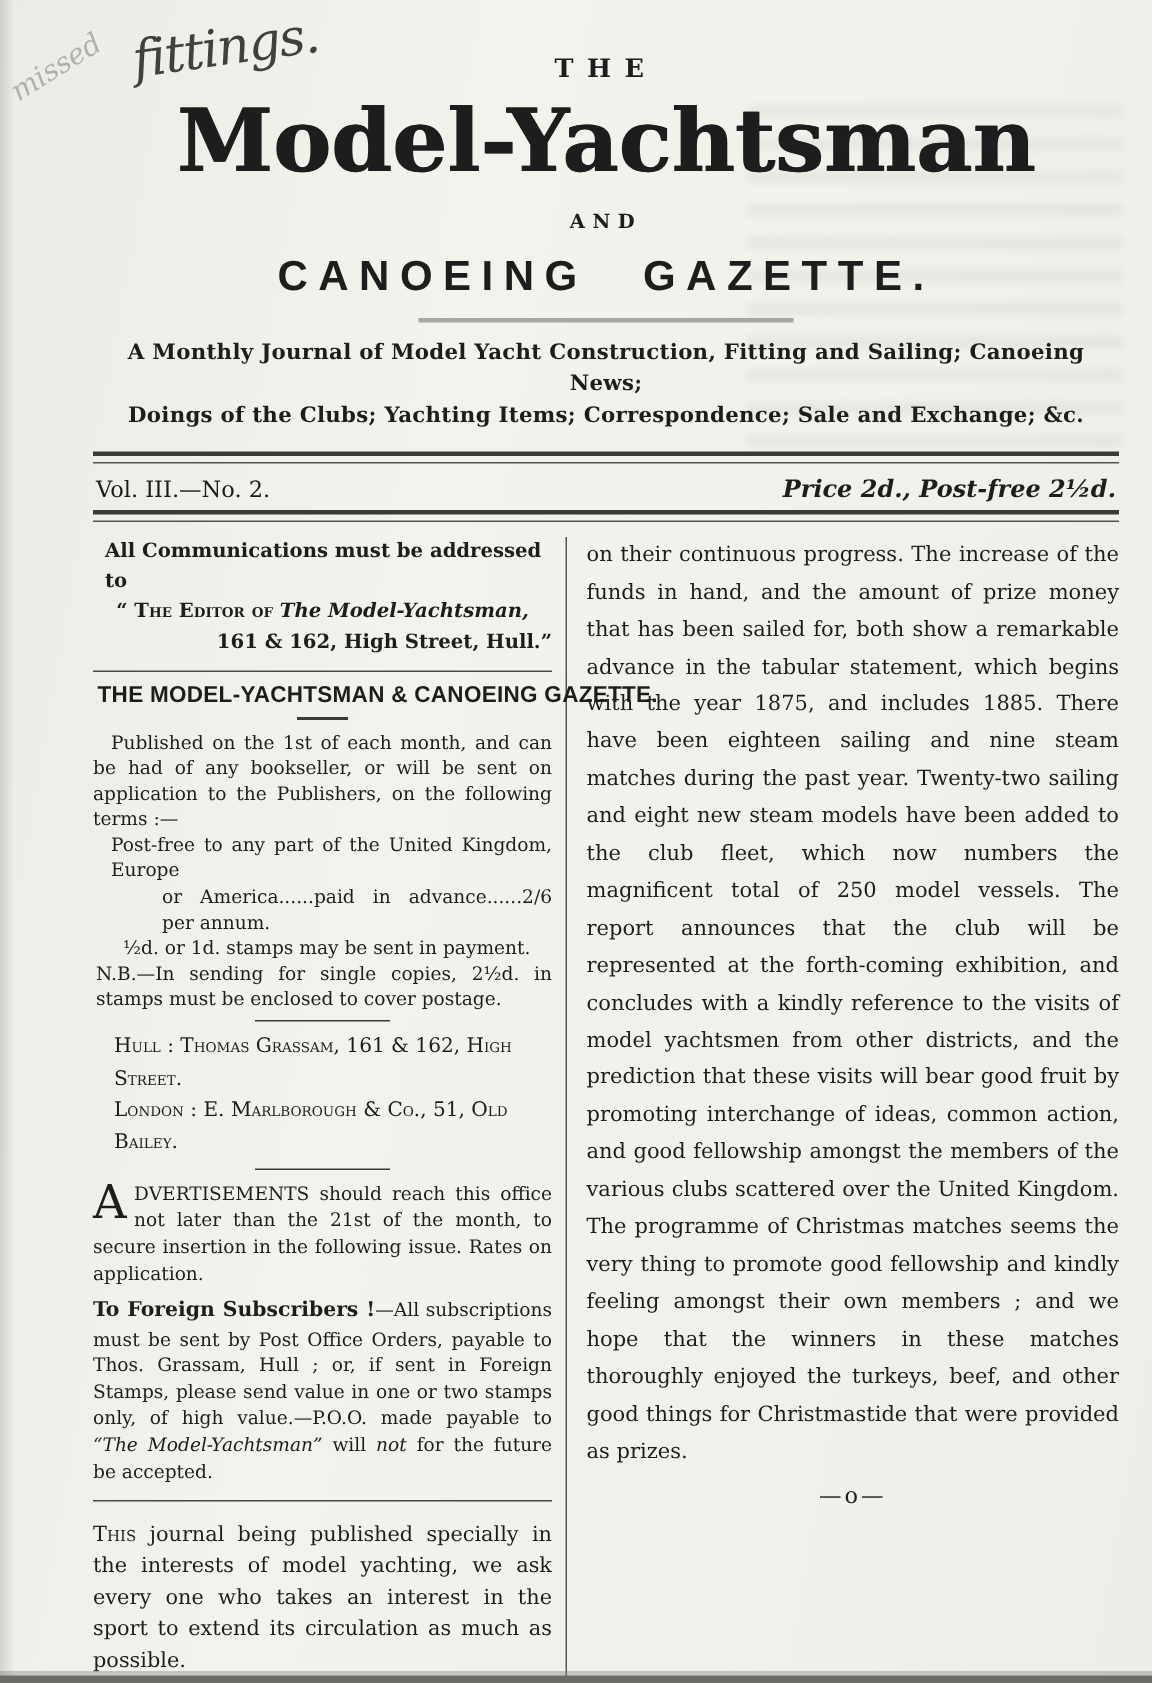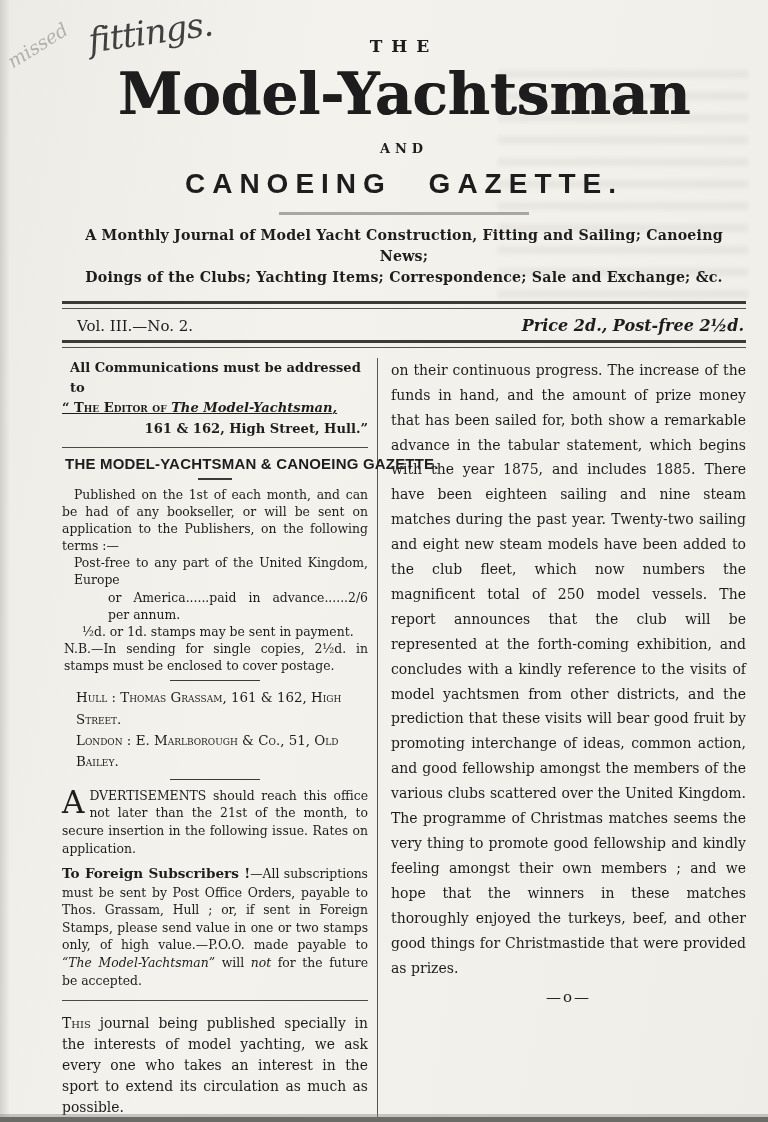--- a/index.html
+++ b/index.html
@@ -26,33 +26,33 @@
   .m-the{padding-top:36px;font-size:17px;font-weight:bold;letter-spacing:9px;}
   .m-title{margin-top:8px;font-size:58px;font-weight:bold;letter-spacing:0px;
     text-shadow:0.7px 0 0 currentColor;line-height:1.05;}
   .m-and{margin-top:16px;font-size:13px;font-weight:bold;letter-spacing:5px;}
   .m-gazette{margin-top:12px;font-family:"Liberation Sans",sans-serif;font-size:28px;
     font-weight:bold;letter-spacing:7px;word-spacing:22px;}
   .m-rule{width:250px;height:3px;background:#a9a7a2;margin:12px auto 10px;}
   .m-tagline{font-size:14.2px;font-weight:bold;line-height:1.5;letter-spacing:.2px;}
 
   .rule-double{height:4px;border-top:3px solid #3a3a38;border-bottom:1px solid #55534f;margin-top:12px;}
-  .dateline{display:flex;justify-content:space-between;align-items:baseline;padding:7px 2px 5px;margin-left:13px;}
+  .dateline{display:flex;justify-content:space-between;align-items:baseline;padding:7px 2px 5px;}
   .dl-vol{font-size:15px;}
   .dl-date{font-size:21px;letter-spacing:1.5px;}
   .dl-price{font-style:italic;font-size:16px;font-weight:bold;}
 
   .columns{display:flex;margin-top:10px;}
   .col-left{width:306px;padding-right:9px;}
   .divider{width:1px;background:#57554f;}
   .col-right{flex:1;padding-left:13px;}
 
   .comm{font-weight:bold;font-size:13.1px;line-height:1.55;}
   .comm .c1{padding-left:8px;}
-  .comm .c2{text-decoration:underline;}
+  .comm .c2{text-align:center;}
   .comm .c3{text-align:right;padding-left:70px;}
   .rule-full{border:0;border-top:1px solid #4a4a46;margin:8px 0 7px;}
   .sec-heading{font-family:"Liberation Sans",sans-serif;font-weight:bold;font-size:15.3px;
     text-align:center;white-space:nowrap;letter-spacing:.2px;transform:scaleX(.98);}
   .rule-short{width:34px;border:0;border-top:2px solid #3a3a38;margin:5px auto 6px;}
   .rule-short2{width:90px;border:0;border-top:1px solid #3a3a38;margin:6px auto;}
 
   .fine{font-size:12.4px;line-height:1.38;text-align:justify;}
   .fine .lead-indent{text-indent:12px;}
   .term1{padding-left:12px;}

